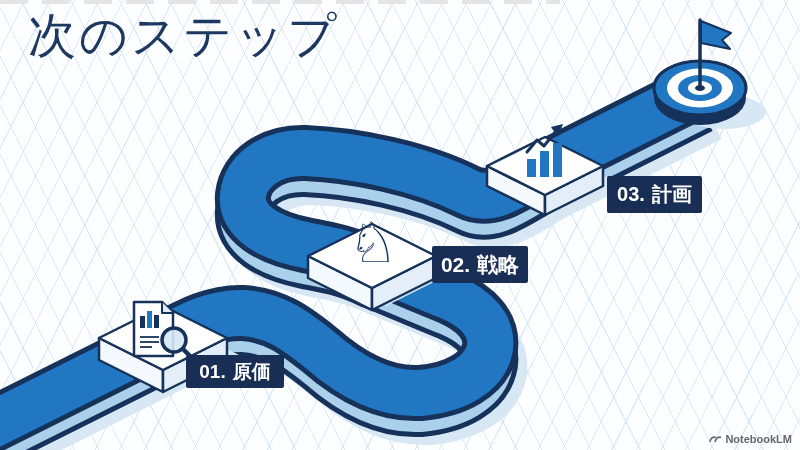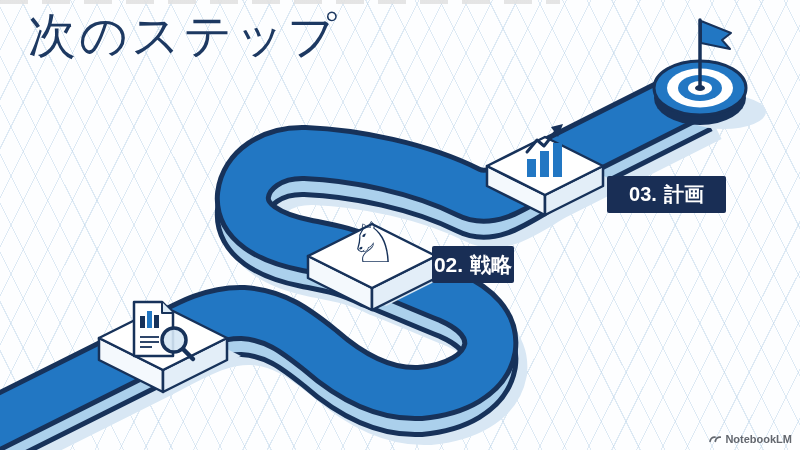--- a/index.html
+++ b/index.html
@@ -21,22 +21,22 @@
     font-size:48px;font-weight:400;color:#1d3962;letter-spacing:3px;
     line-height:1.15;
   }
   .scene{position:absolute;left:0;top:0;}
   .badge{
     position:absolute;background:#192e55;color:#ffffff;
     font-weight:700;display:flex;align-items:center;justify-content:center;
     gap:7px;border-radius:2px;white-space:nowrap;
   }
   .badge-1{left:186px;top:355px;width:98px;height:33px;font-size:19px;}
-  .badge-2{left:432px;top:246px;width:82px;height:37px;font-size:21px;}
-  .badge-3{left:607px;top:176px;width:119px;height:37px;font-size:20px;}
+  .badge-2{left:432px;top:246px;width:96px;height:37px;font-size:21px;}
+  .badge-3{left:607px;top:176px;width:95px;height:37px;font-size:20px;}
   .watermark{
     position:absolute;right:8px;bottom:5px;display:flex;align-items:center;gap:4px;
     color:#63676e;font-size:11px;font-weight:600;margin-left:44px;
   }
   .watermark svg{display:block;}
 </style>
 </head>
 <body>
 
 <div class="slide">
@@ -139,20 +139,24 @@
       <ellipse cx="700" cy="88" rx="22" ry="13" fill="#2277c3"></ellipse>
       <ellipse cx="700" cy="88" rx="12" ry="7" fill="#ffffff"></ellipse>
       <ellipse cx="700" cy="88" rx="5" ry="3" fill="#17325a"></ellipse>
       <line x1="700" y1="88" x2="700" y2="20" stroke="#17325a" stroke-width="3.5" stroke-linecap="round"></line>
       <path d="M701 21 L731 33 L722 40 L730 49 L701 43 Z" fill="#2277c3" stroke="#17325a" stroke-width="2" stroke-linejoin="round"></path>
     </g>
   </svg>
 
   <div class="title">次のステップ</div>
 
+  <div class="badge badge-1">
+    <span>01.</span>
+      <span>原価</span>
+  </div>
   <div class="badge badge-2">
     <span>02.</span>
       <span>戦略</span>
   </div>
   <div class="badge badge-3">
     <span>03.</span>
       <span>計画</span>
   </div>
 
   <div class="watermark">

